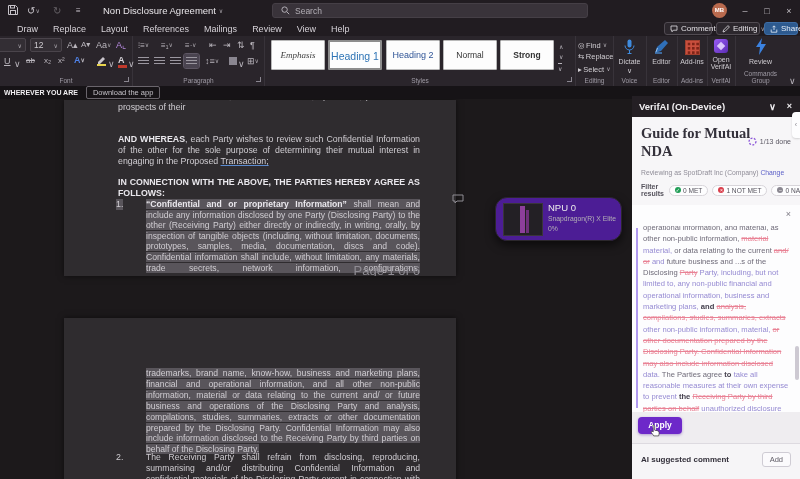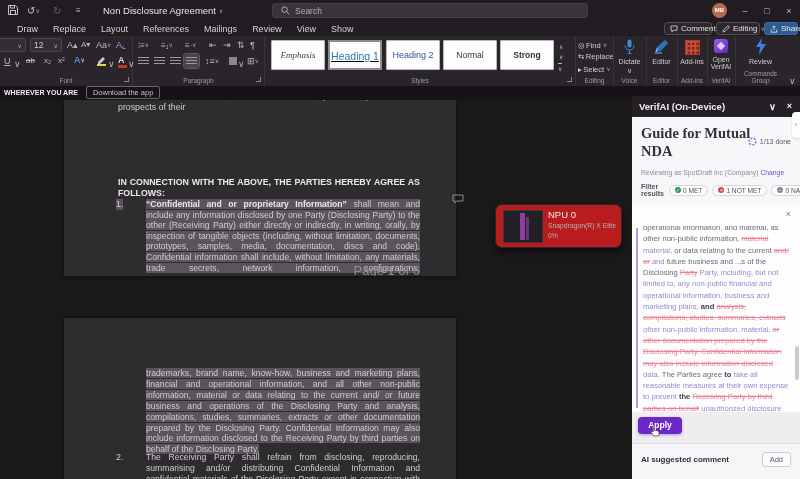--- a/index.html
+++ b/index.html
@@ -48,22 +48,22 @@
   
   #canvas{left:0;top:99px;width:632px;height:380px;background:#1c191b;overflow:hidden;}
   .page{position:absolute;left:64px;width:392px;background:#2f2c2f;box-shadow:0 0 6px rgba(0,0,0,.55);overflow:hidden;}
   .doc{position:absolute;color:#d0cdd2;font-size:8.8px;line-height:11px;text-align:justify;}
   .doc b{color:#eae8ed;}
   .hl{background:#59555b;}
   .jall{text-align:justify;text-align-last:justify;line-height:10.6px;}
   .bluelink{text-decoration:underline;text-decoration-color:#5b8bd0;color:#d0cdd2;}
   .pagenum{position:absolute;color:#8f8c93;font-size:13px;}
   
-  #npu{left:495px;top:105px;width:125px;height:42px;background:#b91c1c;border:1px solid #2b272c;
-       border-radius:7px;box-shadow:0 4px 10px rgba(0,0,0,.6);}
+  #npu{left:495px;top:98px;width:125px;height:42px;background:#4c1d95;border:1px solid #2b272c;
+       border-radius:12px;box-shadow:0 4px 10px rgba(0,0,0,.6);}
   #npu-thumb{position:absolute;left:7px;top:5px;width:38px;height:31px;background:#232025;border:1px solid #3a353b;}
   #npu-bar{position:absolute;left:16px;top:2px;width:5px;height:27px;background:#8d3f9b;}
   #npu-bar2{position:absolute;left:22px;top:6px;width:3px;height:23px;background:#6e2f7a;}
   .npu-t1{position:absolute;left:52px;top:4px;color:#ececec;font-size:9.5px;}
   .npu-t2{position:absolute;left:52px;top:17px;color:#b4b0b6;font-size:6.8px;}
   .npu-t3{position:absolute;left:52px;top:27px;color:#b4b0b6;font-size:6.8px;}
   
   #panel{left:632px;top:96px;width:168px;height:383px;background:#efedf0;overflow:hidden;}
   #panel-header{position:absolute;left:0;top:0;width:168px;height:21px;background:#241f24;}
   #panel-header span{color:#f2f0f3;font-size:9.5px;font-weight:700;line-height:21px;margin-left:7px;}
@@ -134,21 +134,21 @@
 
   <div class="abs" id="menubar">
     <div style="display:flex;margin-left:17px;">
       <span class="mtab">Draw</span>
       <span class="mtab">Replace</span>
       <span class="mtab">Layout</span>
       <span class="mtab">References</span>
       <span class="mtab">Mailings</span>
       <span class="mtab">Review</span>
       <span class="mtab">View</span>
-      <span class="mtab">Show</span>
+      <span class="mtab">Help</span>
     </div>
   </div>
   <div class="abs tr-btn" style="left:664px;width:48px;">
     <span>
         <svg width="8" height="8" viewBox="0 0 8 8">
           <path d="M1 1h6v4.2H3.4L2 6.8V5.2H1z" fill="none" stroke="#e2dfe4" stroke-width=".8"></path>
         </svg>
       </span>
     <span>Comments</span>
   </div>
@@ -219,21 +219,21 @@
       <span class="ric chev" style="left:105px;top:23px;">∨</span>
       <span class="ric" style="left:114px;top:20px;">⊞<span class="chev">∨</span></span>
       <div class="glabel">Paragraph</div>
       <div class="launch"></div>
     </div>
 
     <div class="grp" style="left:265px;width:310px;">
       <div class="stylecard" style="left:6px;">
           <div style="font-family:'Liberation Serif',serif;font-style:italic;font-size:9px;color:#3f3f3f;">Emphasis</div>
         </div>
-      <div class="stylecard" style="left:63px;border:2px solid #8d8d8d;text-decoration:underline;">
+      <div class="stylecard" style="left:63px;border:2px solid #8d8d8d;">
           <div style="font-size:10.5px;color:#2e74b5;">Heading 1</div>
         </div>
       <div class="stylecard" style="left:121px;">
           <div style="font-size:9px;color:#2f5496;">Heading 2</div>
         </div>
       <div class="stylecard" style="left:235px;">
           <div style="font-size:8.5px;font-weight:700;color:#333;">Strong</div>
         </div>
       <div class="stylecard" style="left:178px;">
           <div style="font-size:8.5px;color:#333;">Normal</div>
@@ -307,20 +307,21 @@
 
   <div class="abs" id="banner">
     <b>WHEREVER YOU ARE</b>
     <span id="banner-btn">Download the app</span>
   </div>
 
   <div class="abs" id="canvas">
 
     <div class="page" style="top:1px;height:176px;">
       <p class="doc" style="left:54px;top:-9px;width:302px;margin:0;">such other business assets, internal documents, operations, plans and/ or prospects of their</p>
+      <p class="doc" style="left:54px;top:34px;width:302px;margin:0;"><b>AND WHEREAS</b><span>, each Party wishes to review such Confidential Information of the other for the sole purpose of determining their mutual interest in engaging in the Proposed </span><span class="bluelink">Transaction;</span></p>
       <p class="doc" style="left:54px;top:77px;width:302px;margin:0;font-weight:700;color:#eae8ed;">IN CONNECTION WITH THE ABOVE, THE PARTIES HEREBY AGREE AS FOLLOWS:</p>
       <span class="doc hl" style="left:52px;top:99px;">1.</span>
       <p class="doc jall" style="left:82px;top:99px;width:274px;margin:0;font-size:8.6px;"><span class="hl"><b>“Confidential and or proprietary Information”</b><span> shall mean and include any information disclosed by one Party (Disclosing Party) to the other (Receiving Party) either directly or indirectly, in writing, orally, by inspection of tangible objects (including, without limitation, documents, prototypes, samples, media, documentation, discs and code). Confidential information shall include, without limitation, any materials, trade secrets, network information, configurations,</span></span></p>
       <span class="pagenum" style="right:36px;top:163px;">Page 1 of 6</span>
     </div>
 
     <div class="page" style="top:219px;height:164px;">
       <p class="doc" style="left:82px;top:50px;width:274px;margin:0;font-size:8.6px;line-height:10.9px;"><span class="hl">trademarks, brand name, know-how, business and marketing plans, financial and operational information, and all other non-public information, material or data relating to the current and/ or future business and operations of the Disclosing Party and analysis, compilations, studies, summaries, extracts or other documentation prepared by the Disclosing Party. Confidential Information may also include information disclosed to the Receiving Party by third parties on behalf of the Disclosing Party.</span></p>
       <span class="doc" style="left:52px;top:134px;">2.</span>
       <p class="doc" style="left:82px;top:134px;width:274px;margin:0;font-size:8.6px;line-height:10.9px;">The Receiving Party shall refrain from disclosing, reproducing, summarising and/or distributing Confidential Information and confidential materials of the Disclosing Party except in connection with the Proposed Transaction.</p>

